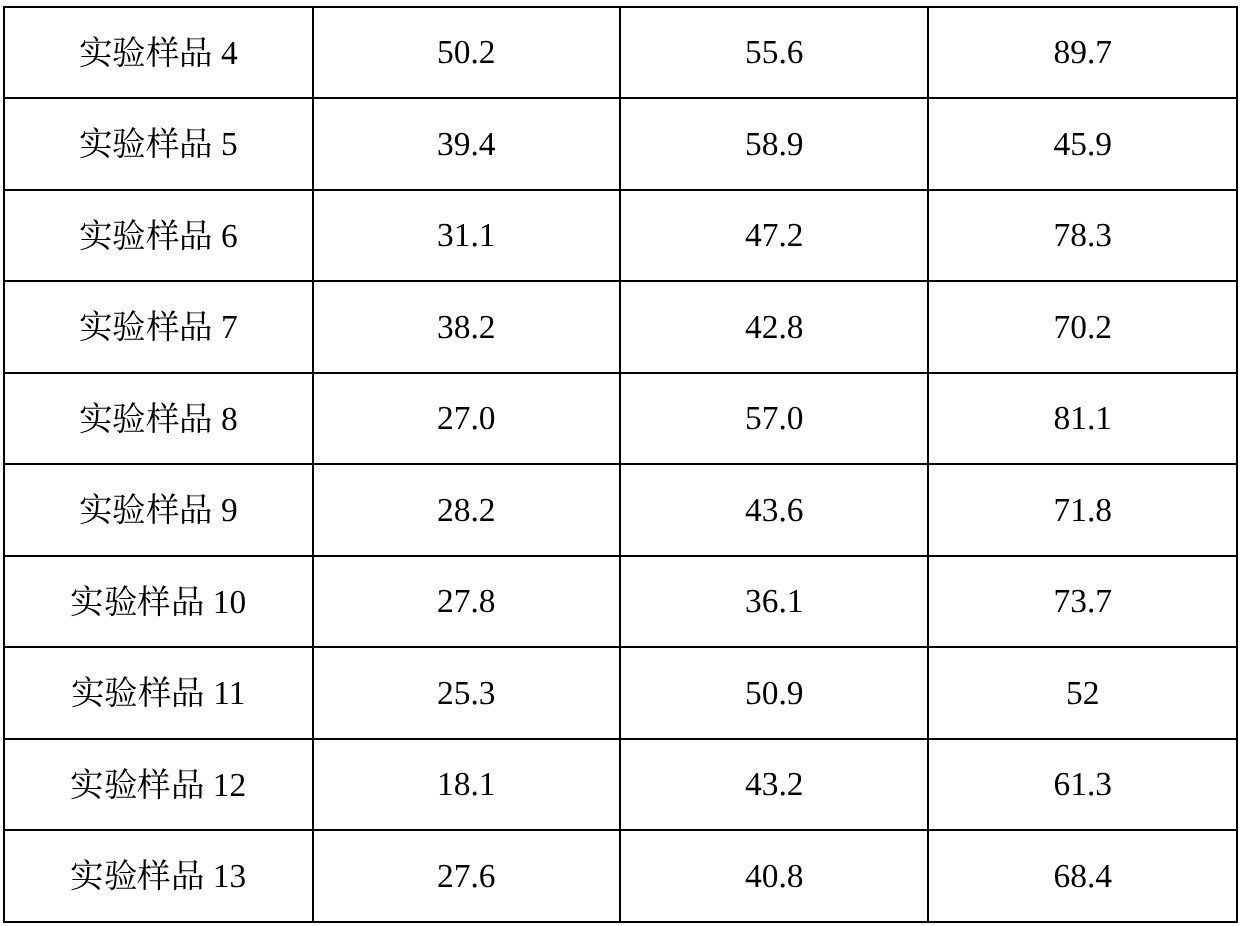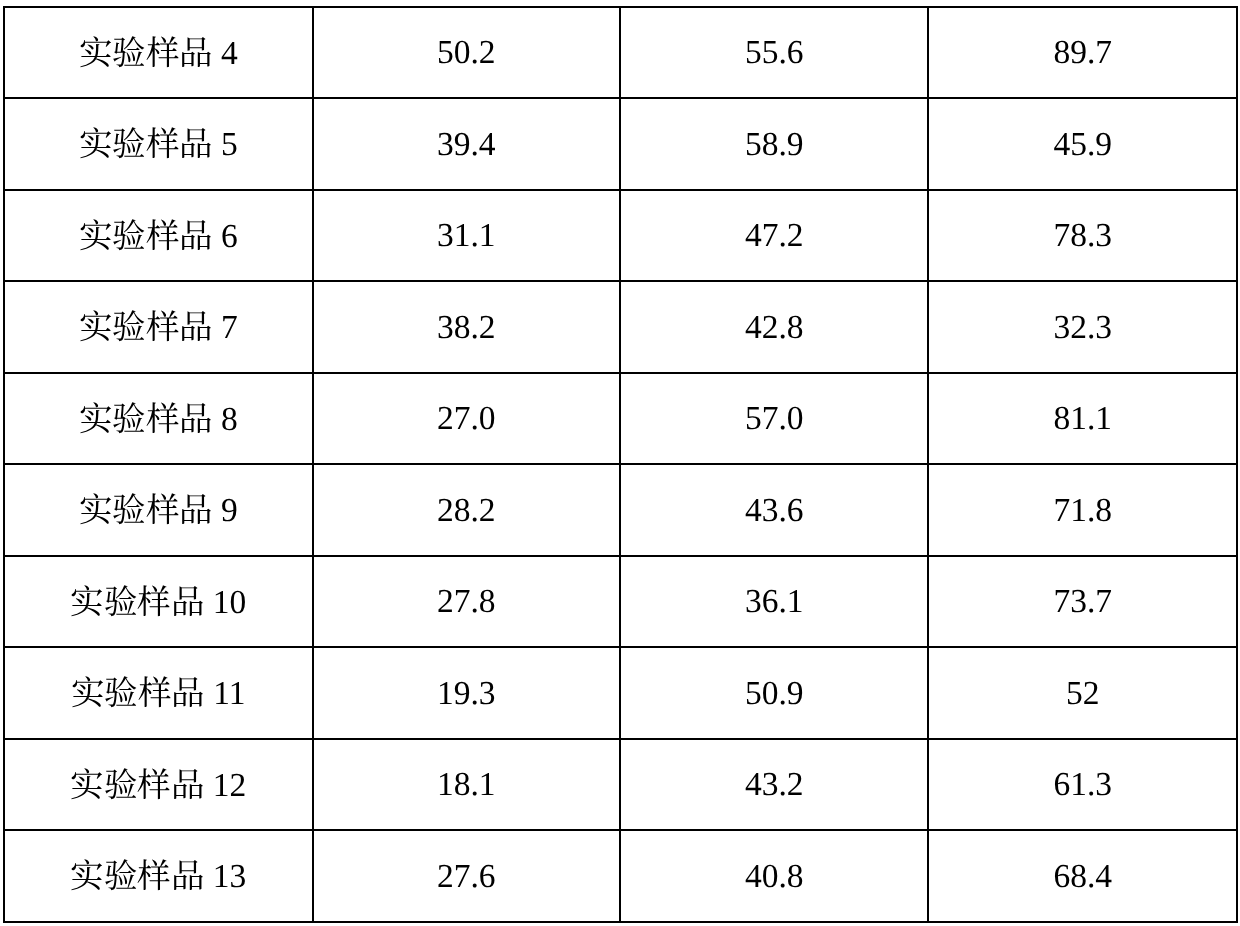--- a/index.html
+++ b/index.html
@@ -152,21 +152,21 @@
                   <path d="M460 834 448 827C484 783 527 713 537 658C604 604 663 743 460 834ZM340 664 296 606H260V800C286 804 294 813 296 828L197 839V606H52L60 576H182C152 422 98 268 16 151L30 137C102 213 157 302 197 400V-75H211C233 -75 260 -61 260 -51V463C294 422 331 365 341 321C404 273 456 401 260 487V576H394C408 576 418 581 420 592C390 623 340 664 340 664ZM858 686 813 629H720C765 679 812 740 843 783C864 780 877 787 882 799L775 839C754 779 720 692 693 629H418L426 599H623V435H441L449 405H623V215H373L381 186H623V-79H633C666 -79 687 -64 687 -59V186H945C960 186 969 191 972 202C939 233 887 274 887 274L841 215H687V405H887C901 405 911 410 914 421C882 452 830 493 830 493L785 435H687V599H917C930 599 939 604 942 615C911 645 858 686 858 686Z" fill="currentColor"></path>
                 </g>
               </svg><svg width="33.5" height="33.5" viewBox="0 0 1000 1000" class="cjk" role="img" aria-label="品" style="vertical-align: -4.02px;">
                 <title>品</title>
                 <g transform="translate(0,880) scale(1,-1)">
                   <path d="M682 750V516H320V750ZM255 779V410H266C293 410 320 425 320 431V487H682V415H692C715 415 747 430 748 436V738C768 742 784 750 791 758L710 820L673 779H325L255 811ZM370 310V45H158V310ZM95 340V-72H105C132 -72 158 -57 158 -50V17H370V-54H380C402 -54 434 -38 435 -31V298C455 302 471 310 477 318L397 379L360 340H163L95 371ZM844 310V45H625V310ZM561 340V-75H571C598 -75 625 -60 625 -53V17H844V-61H854C876 -61 908 -46 909 -40V298C929 302 945 310 952 318L871 379L834 340H630L561 371Z" fill="currentColor"></path>
                 </g>
               </svg> 7</span></td>
       <td class="col-value"><span class="cell-text">38.2</span></td>
       <td class="col-value"><span class="cell-text">42.8</span></td>
-      <td class="col-value"><span class="cell-text">32.3</span></td>
+      <td class="col-value"><span class="cell-text">70.2</span></td>
     </tr>
     <tr>
       <td class="col-sample"><span class="cell-text"><svg width="33.5" height="33.5" viewBox="0 0 1000 1000" class="cjk" role="img" aria-label="实" style="vertical-align: -4.02px;">
                 <title>实</title>
                 <g transform="translate(0,880) scale(1,-1)">
                   <path d="M437 839 427 832C463 801 498 746 504 701C573 650 636 794 437 839ZM183 452 174 443C223 408 289 345 312 296C387 257 426 403 183 452ZM263 600 253 591C296 558 356 499 379 457C451 420 490 554 263 600ZM169 733 152 732C157 668 118 611 78 590C56 577 42 556 50 533C62 507 100 506 126 524C156 544 183 586 183 650H838C827 612 810 564 798 533L810 525C847 554 895 603 920 639C941 640 951 641 959 648L879 724L835 680H180C178 696 175 714 169 733ZM853 318 803 253H549C576 344 576 452 579 577C602 580 611 590 613 604L509 614C509 471 512 352 481 253H67L76 223H470C420 99 304 8 40 -61L48 -80C310 -23 441 55 507 159C672 93 793 -2 842 -65C924 -105 956 79 517 175C525 191 533 207 539 223H918C933 223 943 228 945 239C910 272 853 318 853 318Z" fill="currentColor"></path>
                 </g>
               </svg><svg width="33.5" height="33.5" viewBox="0 0 1000 1000" class="cjk" role="img" aria-label="验" style="vertical-align: -4.02px;">
                 <title>验</title>
                 <g transform="translate(0,880) scale(1,-1)">
@@ -254,21 +254,21 @@
                 <title>样</title>
                 <g transform="translate(0,880) scale(1,-1)">
                   <path d="M460 834 448 827C484 783 527 713 537 658C604 604 663 743 460 834ZM340 664 296 606H260V800C286 804 294 813 296 828L197 839V606H52L60 576H182C152 422 98 268 16 151L30 137C102 213 157 302 197 400V-75H211C233 -75 260 -61 260 -51V463C294 422 331 365 341 321C404 273 456 401 260 487V576H394C408 576 418 581 420 592C390 623 340 664 340 664ZM858 686 813 629H720C765 679 812 740 843 783C864 780 877 787 882 799L775 839C754 779 720 692 693 629H418L426 599H623V435H441L449 405H623V215H373L381 186H623V-79H633C666 -79 687 -64 687 -59V186H945C960 186 969 191 972 202C939 233 887 274 887 274L841 215H687V405H887C901 405 911 410 914 421C882 452 830 493 830 493L785 435H687V599H917C930 599 939 604 942 615C911 645 858 686 858 686Z" fill="currentColor"></path>
                 </g>
               </svg><svg width="33.5" height="33.5" viewBox="0 0 1000 1000" class="cjk" role="img" aria-label="品" style="vertical-align: -4.02px;">
                 <title>品</title>
                 <g transform="translate(0,880) scale(1,-1)">
                   <path d="M682 750V516H320V750ZM255 779V410H266C293 410 320 425 320 431V487H682V415H692C715 415 747 430 748 436V738C768 742 784 750 791 758L710 820L673 779H325L255 811ZM370 310V45H158V310ZM95 340V-72H105C132 -72 158 -57 158 -50V17H370V-54H380C402 -54 434 -38 435 -31V298C455 302 471 310 477 318L397 379L360 340H163L95 371ZM844 310V45H625V310ZM561 340V-75H571C598 -75 625 -60 625 -53V17H844V-61H854C876 -61 908 -46 909 -40V298C929 302 945 310 952 318L871 379L834 340H630L561 371Z" fill="currentColor"></path>
                 </g>
               </svg> 11</span></td>
-      <td class="col-value"><span class="cell-text">19.3</span></td>
+      <td class="col-value"><span class="cell-text">25.3</span></td>
       <td class="col-value"><span class="cell-text">50.9</span></td>
       <td class="col-value"><span class="cell-text">52</span></td>
     </tr>
     <tr>
       <td class="col-sample"><span class="cell-text"><svg width="33.5" height="33.5" viewBox="0 0 1000 1000" class="cjk" role="img" aria-label="实" style="vertical-align: -4.02px;">
                 <title>实</title>
                 <g transform="translate(0,880) scale(1,-1)">
                   <path d="M437 839 427 832C463 801 498 746 504 701C573 650 636 794 437 839ZM183 452 174 443C223 408 289 345 312 296C387 257 426 403 183 452ZM263 600 253 591C296 558 356 499 379 457C451 420 490 554 263 600ZM169 733 152 732C157 668 118 611 78 590C56 577 42 556 50 533C62 507 100 506 126 524C156 544 183 586 183 650H838C827 612 810 564 798 533L810 525C847 554 895 603 920 639C941 640 951 641 959 648L879 724L835 680H180C178 696 175 714 169 733ZM853 318 803 253H549C576 344 576 452 579 577C602 580 611 590 613 604L509 614C509 471 512 352 481 253H67L76 223H470C420 99 304 8 40 -61L48 -80C310 -23 441 55 507 159C672 93 793 -2 842 -65C924 -105 956 79 517 175C525 191 533 207 539 223H918C933 223 943 228 945 239C910 272 853 318 853 318Z" fill="currentColor"></path>
                 </g>
               </svg><svg width="33.5" height="33.5" viewBox="0 0 1000 1000" class="cjk" role="img" aria-label="验" style="vertical-align: -4.02px;">

